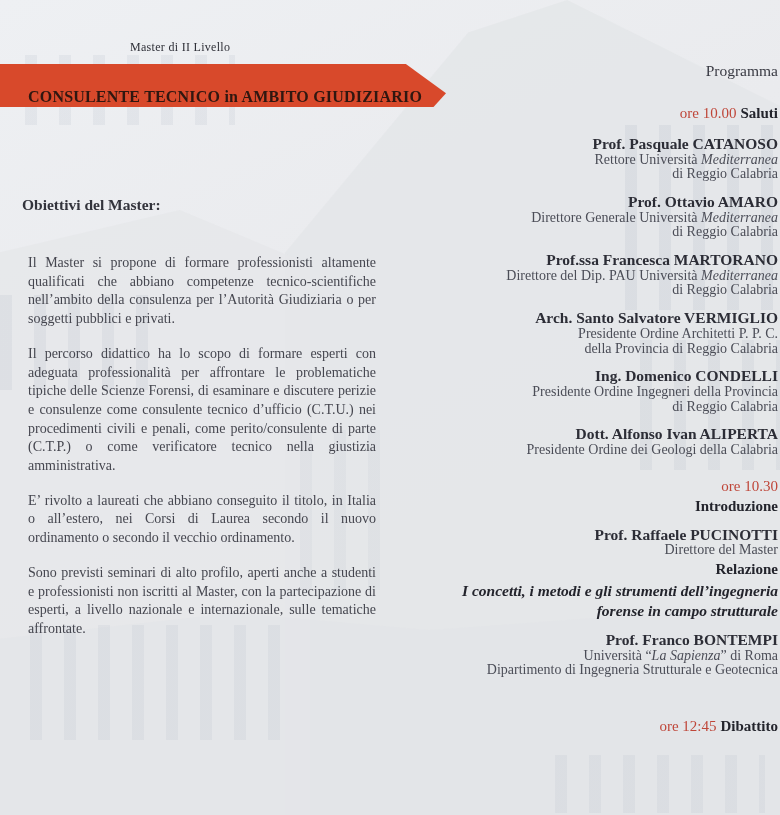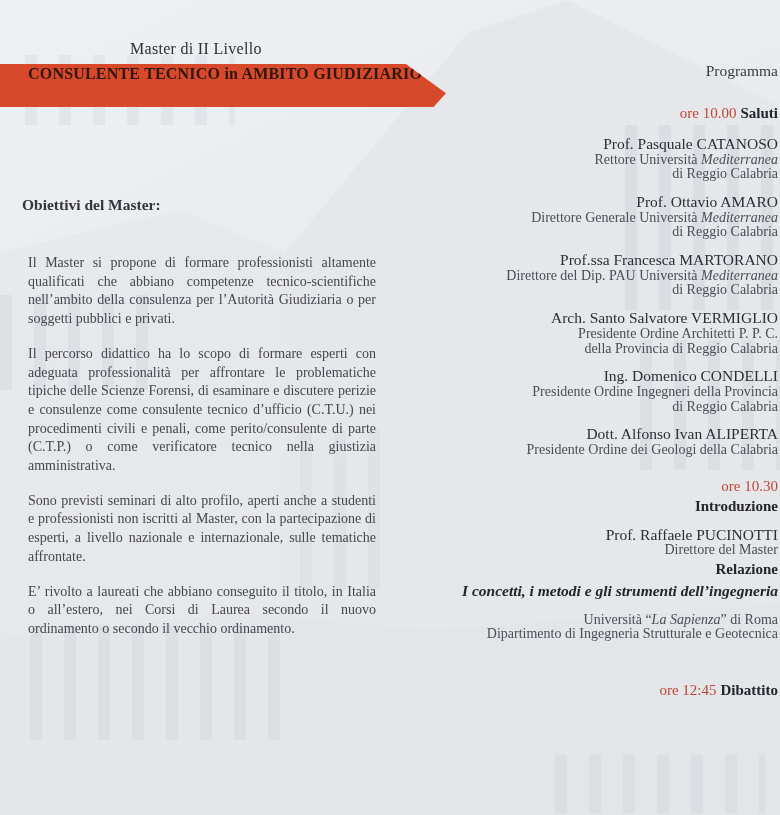--- a/index.html
+++ b/index.html
@@ -23,27 +23,27 @@
   .w2{left:625px;top:125px;width:150px;height:185px;opacity:.5;}
   .w3{left:0;top:295px;width:150px;height:95px;opacity:.45;}
   .w4{left:640px;top:340px;width:140px;height:130px;opacity:.45;}
   .w5{left:30px;top:625px;width:265px;height:115px;opacity:.4;}
   .w6{left:555px;top:755px;width:210px;height:58px;opacity:.4;}
   .w7{left:300px;top:430px;width:90px;height:160px;opacity:.3;}
 
   
   .kicker{
     position:absolute;left:130px;top:40px;
-    font-size:16px;color:#2e2f37;letter-spacing:.3px;
+    font-size:12px;color:#2e2f37;letter-spacing:.3px;
   }
   .banner{
     position:absolute;left:0;top:64px;width:446px;height:43px;
     background:#d8492b;
     clip-path:polygon(0 0,91% 0,100% 68%,97.2% 100%,0 100%);
-    display:flex;align-items:flex-start;
+    display:flex;align-items:flex-end;
     padding-left:28px;box-sizing:border-box;
   }
   .banner-text{
     font-size:16.5px;font-weight:700;color:#301710;
     letter-spacing:.2px;white-space:nowrap;
     transform:scaleX(.97);transform-origin:0 50%;
   }
 
   
   .objectives{
@@ -63,21 +63,21 @@
     position:absolute;left:393px;top:62px;width:385px;
     text-align:right;color:#45464f;
   }
   .prog-title{font-size:15.5px;color:#393a43;}
   .time-line{margin-top:25px;font-size:15px;}
   .time{color:#bf4639;}
   .session-label{color:#23242c;font-weight:700;margin-left:4px;}
   .session-label-block{font-size:15px;color:#23242c;font-weight:700;margin-top:3px;}
   .speaker{margin-top:12px;}
   .speaker.first{margin-top:14px;}
-  .speaker .name{font-size:15.5px;font-weight:400;color:#2c2d36;line-height:16.5px;}
+  .speaker .name{font-size:15.5px;font-weight:700;color:#2c2d36;line-height:16.5px;}
   .speaker .role{font-size:14px;line-height:14.8px;color:#4b4d57;}
   .gap-lg{margin-top:20px;}
   .talk{font-size:15.5px;font-weight:700;font-style:italic;color:#23242c;line-height:19.5px;margin-top:3px;}
   .debate{margin-top:40px;}
 </style>
 </head>
 <body>
 
 <div class="page">
 
@@ -94,22 +94,22 @@
 
   <div class="kicker">Master di II Livello</div>
   <div class="banner">
     <span class="banner-text">CONSULENTE TECNICO in AMBITO GIUDIZIARIO</span>
   </div>
 
   <div class="objectives">
     <h2>Obiettivi del Master:</h2>
     <p>Il Master si propone di formare professionisti altamente qualificati che abbiano competenze tecnico-scientifiche nell’ambito della consulenza per l’Autorità Giudiziaria o per soggetti pubblici e privati.</p>
     <p>Il percorso didattico ha lo scopo di formare esperti con adeguata professionalità per affrontare le problematiche tipiche delle Scienze Forensi, di esaminare e discutere perizie e consulenze come consulente tecnico d’ufficio (C.T.U.) nei procedimenti civili e penali, come perito/consulente di parte (C.T.P.) o come verificatore tecnico nella giustizia amministrativa.</p>
+    <p>E’ rivolto a laureati che abbiano conseguito il titolo, in Italia o all’estero, nei Corsi di Laurea secondo il nuovo ordinamento o secondo il vecchio ordinamento.</p>
     <p>Sono previsti seminari di alto profilo, aperti anche a studenti e professionisti non iscritti al Master, con la partecipazione di esperti, a livello nazionale e internazionale, sulle tematiche affrontate.</p>
-    <p>E’ rivolto a laureati che abbiano conseguito il titolo, in Italia o all’estero, nei Corsi di Laurea secondo il nuovo ordinamento o secondo il vecchio ordinamento.</p>
   </div>
 
   <div class="program">
     <div class="prog-title">Programma</div>
 
     <div class="time-line">
       <span class="time">ore 10.00</span><span class="session-label">Saluti</span>
     </div>
 
     <div class="speaker first">
@@ -152,22 +152,24 @@
     </div>
     <div class="session-label-block">Introduzione</div>
 
     <div class="speaker">
       <div class="name">Prof. Raffaele PUCINOTTI</div>
       <div class="role">Direttore del Master</div>
     </div>
 
     <div class="session-label-block">Relazione</div>
     <div class="talk">I concetti, i metodi e gli strumenti dell’ingegneria</div>
+    <div class="talk" style="margin-top:0;">forense in campo strutturale</div>
 
     <div class="speaker">
+      <div class="name">Prof. Franco BONTEMPI</div>
       <div class="role"><span>Università “</span><i>La Sapienza</i><span>” di Roma</span></div>
       <div class="role">Dipartimento di Ingegneria Strutturale e Geotecnica</div>
     </div>
 
     <div class="time-line debate">
       <span class="time">ore 12:45</span><span class="session-label">Dibattito</span>
     </div>
   </div>
 
 </div>

